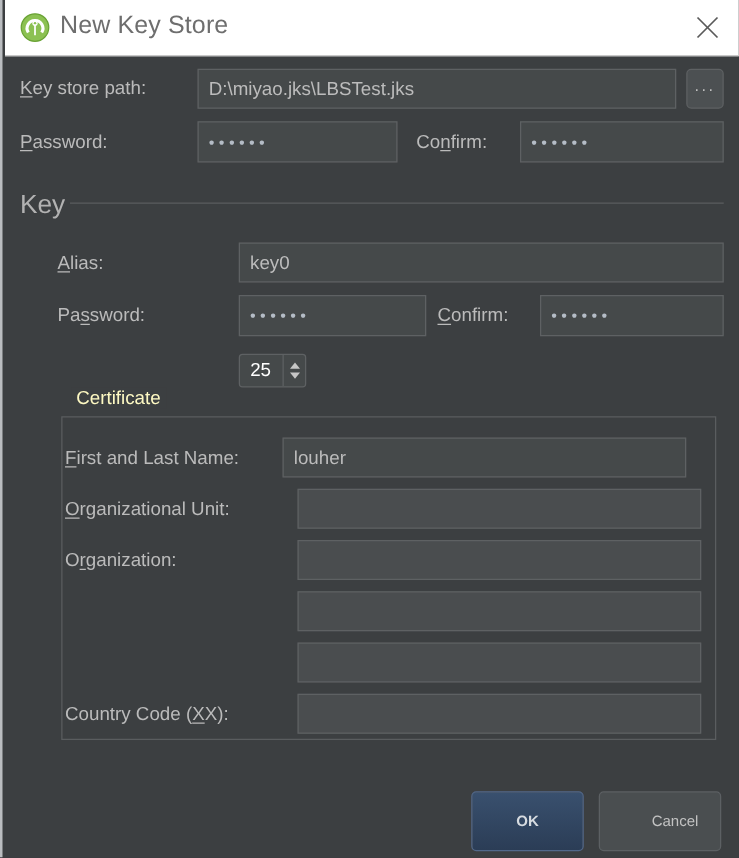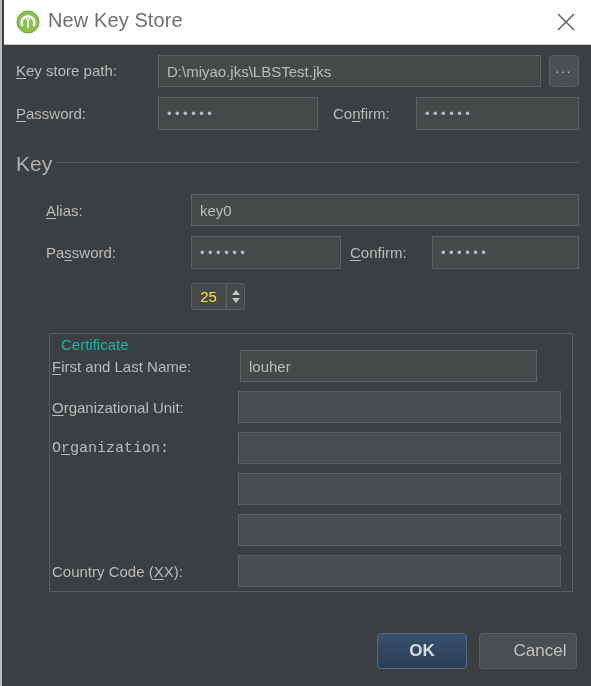--- a/index.html
+++ b/index.html
@@ -130,23 +130,23 @@
     left: 47px;
     top: 333px;
     width: 524px;
     height: 259px;
     border: 1px solid #5a5d5f;
     box-sizing: border-box;
   }
   #certificate-label {
     position: absolute;
     left: 55px;
-    top: 336px;
+    top: 310px;
     font-size: 15px;
-    color: #14b8a6;
+    color: #fef9c3;
     background: #3c3f41;
     padding: 0 4px;
   }
 
   
   #validity-spinner {
     position: absolute;
     left: 189px;
     top: 283px;
     width: 54px;
@@ -154,21 +154,21 @@
     background: #45494a;
     border: 1px solid #5e6163;
     border-radius: 3px;
     box-sizing: border-box;
     display: flex;
     cursor: text;
   }
   #validity-value {
     flex: 1;
     font-size: 15px;
-    color: #fde047;
+    color: #ffffff;
     display: flex;
     align-items: center;
     justify-content: center;
     padding-right: 1px;
   }
   #spinner-arrows {
     width: 17px;
     border-left: 1px solid #5e6163;
     display: flex;
     flex-direction: column;
@@ -186,27 +186,27 @@
   .arrow-down {
     width: 0; height: 0;
     border-left: 4px solid transparent;
     border-right: 4px solid transparent;
     border-top: 5px solid #c6c6c6;
   }
 
   
   .btn {
     position: absolute;
-    height: 36px;
+    height: 48px;
     border-radius: 4px;
     box-sizing: border-box;
     display: flex;
     align-items: center;
     justify-content: center;
-    font-size: 17px;
+    font-size: 12px;
     cursor: pointer;
   }
   #ok-button {
     left: 375px;
     top: 633px;
     width: 90px;
     background: linear-gradient(180deg, #39506e 0%, #2b3d56 100%);
     border: 1px solid #4f6party;
     border: 1px solid #52688a;
     color: #d6dbe0;
@@ -275,26 +275,26 @@
     <div id="spinner-arrows">
       <div class="arrow-up"></div>
       <div class="arrow-down"></div>
     </div>
   </div>
 
   <div id="certificate-box"></div>
   <div id="certificate-label">Certificate</div>
 
   <div class="lbl" style="left:50px; top:358px;"><u>F</u>irst and Last Name:</div>
-  <div class="field" style="left:238px; top:350px; width:297px; height:32px;">louher</div>
+  <div class="field" style="left:224px; top:350px; width:323px; height:32px;">louher</div>
 
   <div class="lbl" style="left:50px; top:399px;"><u>O</u>rganizational Unit:</div>
   <div class="field empty" style="left:236px; top:391px; width:323px; height:32px;"></div>
 
-  <div class="lbl" style="left:50px; top:440px;font-family:Liberation Mono, monospace;">O<u>r</u>ganization:</div>
+  <div class="lbl" style="left:50px; top:440px;">O<u>r</u>ganization:</div>
   <div class="field empty" style="left:236px; top:432px; width:323px; height:32px;"></div>
 
   <div class="field empty" style="left:236px; top:473px; width:323px; height:32px;"></div>
 
   <div class="field empty" style="left:236px; top:514px; width:323px; height:32px;"></div>
 
   <div class="lbl" style="left:50px; top:563px;">Country Code (<u>X</u>X):</div>
   <div class="field empty" style="left:236px; top:555px; width:323px; height:32px;"></div>
 
   <div class="btn" id="ok-button">OK</div>

